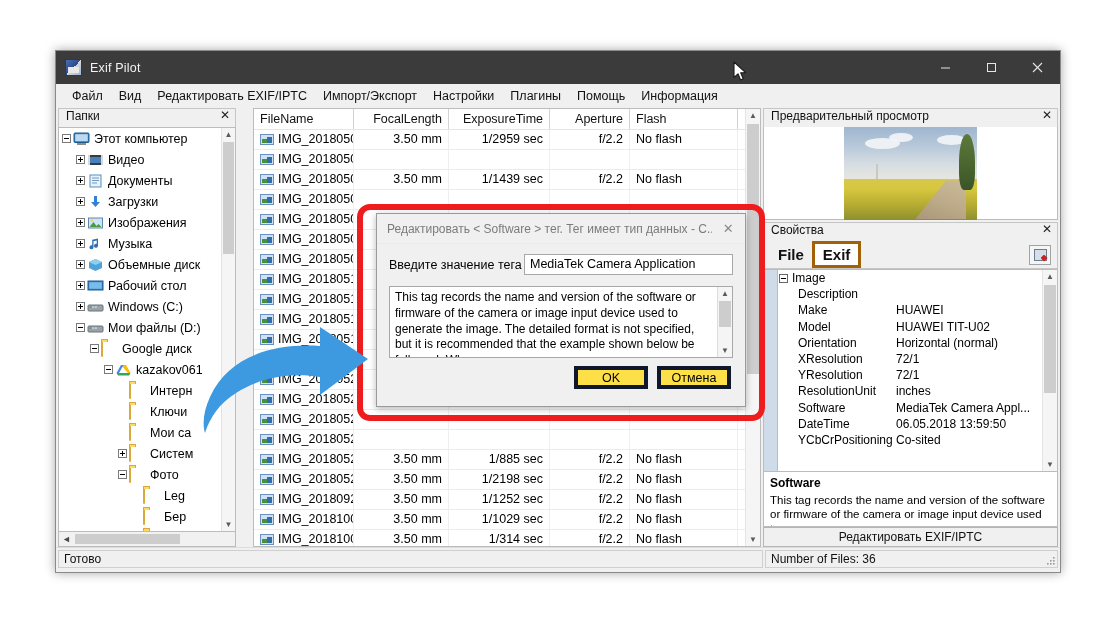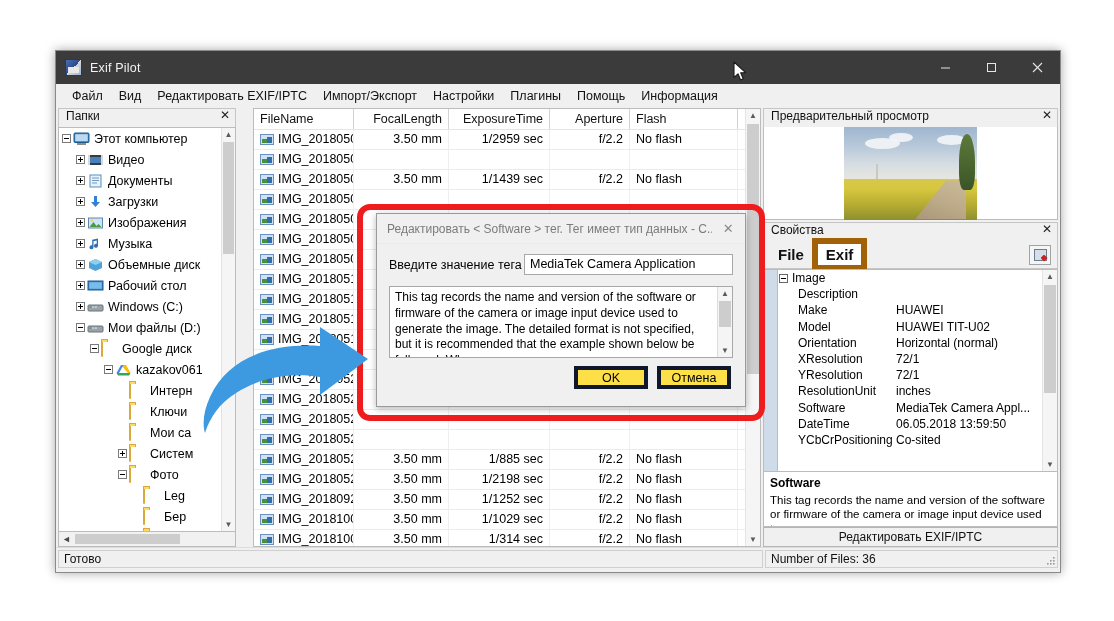--- a/index.html
+++ b/index.html
@@ -129,21 +129,21 @@
     clip-path:polygon(64% 0,100% 0,100% 100%,8% 100%);}
   .tree{position:absolute;right:2px;top:8%;width:16px;height:60%;
     background:linear-gradient(180deg,#5d7a3c,#3b5426);border-radius:50% 50% 30% 30%;}
   .pole{position:absolute;left:24%;top:40%;width:2px;height:22%;background:#c9c9c2;}
   #props-header{margin-top:2px;}
   #props-tabrow{
     height:28px;background:#f0f0f0;border:1px solid #c6c6c6;border-top:none;
     display:flex;align-items:center;box-sizing:border-box;padding:0 6px;flex:0 0 auto;
   }
   .tabbtn{font-size:15px;color:#111;padding:2px 8px;font-weight:bold;}
-  .tabbtn.active{border:6px solid #a16207;background:#fff;}
+  .tabbtn.active{border:3px solid #a16207;background:#fff;}
   #props-iconbtn{
     margin-left:auto;width:22px;height:20px;border:1px solid #a3a3a3;background:#f5f5f5;
     display:flex;align-items:center;justify-content:center;box-sizing:border-box;
   }
   #props-iconbtn .g{width:13px;height:12px;background:#d6dfe8;border:1px solid #6a7d90;box-sizing:border-box;position:relative;}
   #props-iconbtn .g:after{content:"";position:absolute;right:-2px;bottom:-2px;width:7px;height:7px;background:#cc2222;
     clip-path:polygon(0 50%,50% 0,100% 50%,50% 100%);}
   #props-grid{
     flex:1 1 auto;background:#fff;border:1px solid #bcbcbc;box-sizing:border-box;overflow:hidden;
     position:relative;display:flex;

